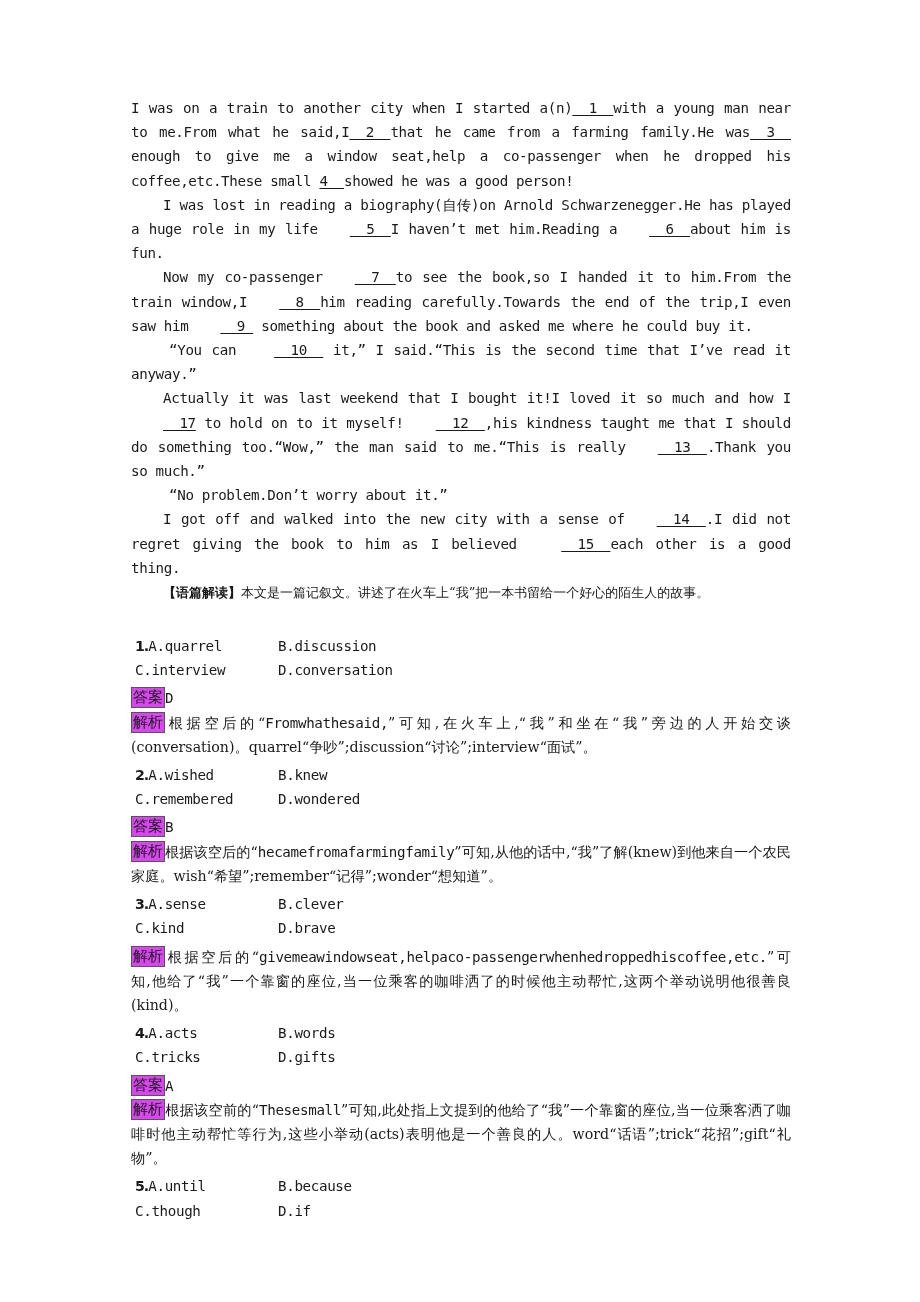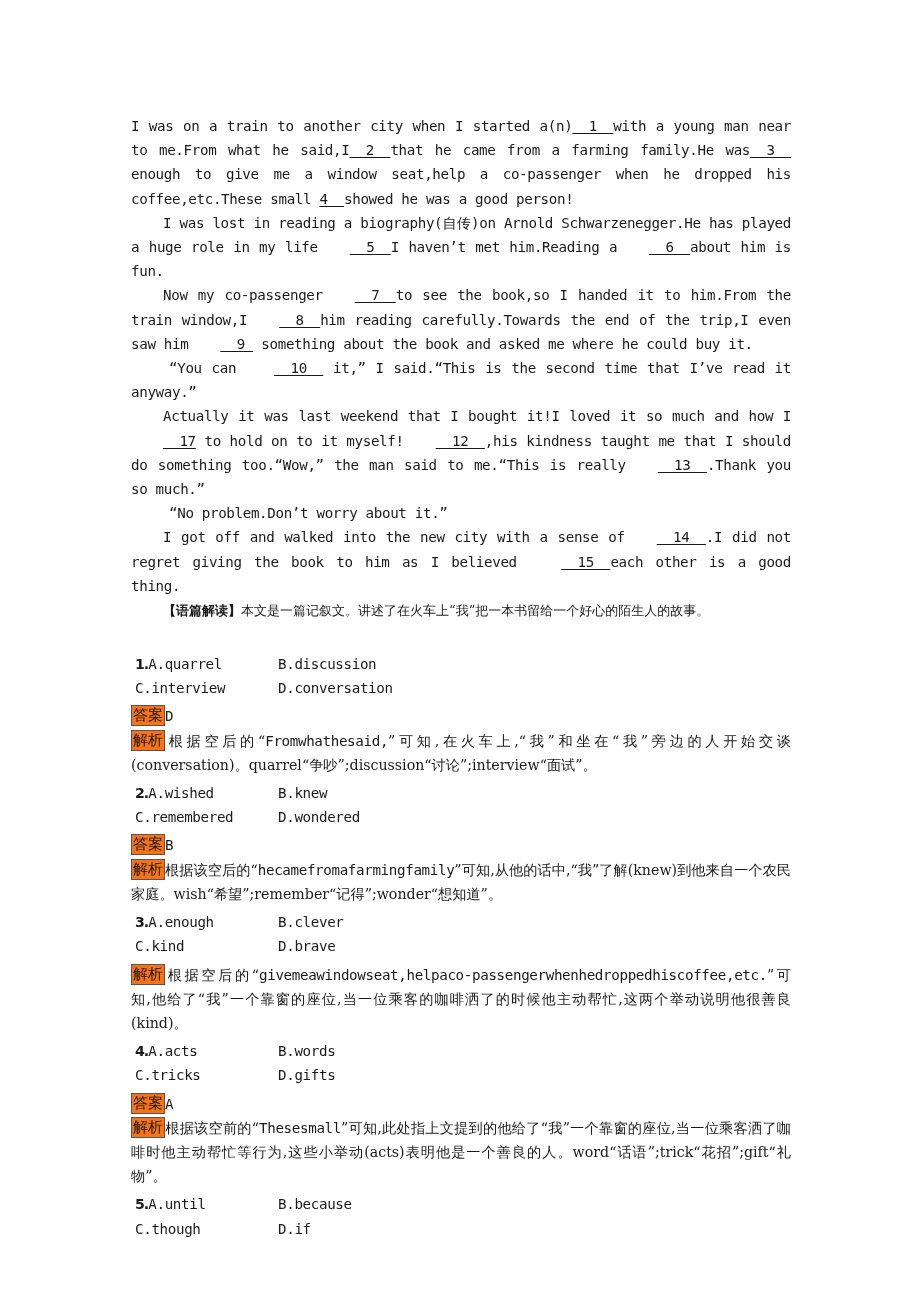--- a/index.html
+++ b/index.html
@@ -11,21 +11,21 @@
       width: 920px;
       height: 1302px;
       position: relative;
       overflow: hidden;
       font-family: "DejaVu Sans Mono", "Liberation Mono", monospace;
       color: #1a1a1a;
     }
     .page {
       position: absolute;
       left: 131px;
-      top: 114px;
+      top: 96px;
       width: 660px;
       font-size: 14.2px;
       line-height: 24.2px;
       letter-spacing: -0.35px;
     }
     .para {
       margin: 0;
       text-align: justify;
       text-align-last: left;
     }
@@ -45,21 +45,21 @@
     .gap { height: 25px; }
     .options {
       display: grid;
       grid-template-columns: 143px auto;
       margin: 4px;
     }
     .qnum { font-weight: bold; font-family: "DejaVu Sans", sans-serif; letter-spacing: -1px; }
     .badge-line { margin: 0; white-space: nowrap; }
     .badge {
       display: inline-block;
-      background: #f97316;
+      background: #d946ef;
       border: 1px solid #555;
       font-family: "DejaVu Serif", "Liberation Serif", serif;
       font-size: 15px;
       line-height: 19px;
       padding: 0 1px;
       letter-spacing: 0;
       vertical-align: 1px;
     }
     .explain { margin: 0; text-align: justify; text-align-last: left; }
   </style>
@@ -103,21 +103,21 @@
       <div>B.knew</div>
       <div>C.remembered</div>
       <div>D.wondered</div>
     </div>
     <p class="badge-line"><span class="badge">答案</span><span>B</span></p>
     <p class="explain"><span class="badge">解析</span><span class="cn">根据该空后的“</span><span>hecamefromafarmingfamily</span><span class="cn">”可知,从他的话中,“我”了解(knew)到他来自一个农民家庭。wish“希望”;remember“记得”;wonder“想知道”。</span></p>
   </div>
 
   <div>
     <div class="options">
-      <div><span class="qnum">3.</span><span>A.enough</span></div>
+      <div><span class="qnum">3.</span><span>A.sense</span></div>
       <div>B.clever</div>
       <div>C.kind</div>
       <div>D.brave</div>
     </div>
     <p class="explain"><span class="badge">解析</span><span class="cn">根据空后的“</span><span>givemeawindowseat,helpaco-passengerwhenhedroppedhiscoffee,etc.</span><span class="cn">”可知,他给了“我”一个靠窗的座位,当一位乘客的咖啡洒了的时候他主动帮忙,这两个举动说明他很善良(kind)。</span></p>
   </div>
 
   <div>
     <div class="options">
       <div><span class="qnum">4.</span><span>A.acts</span></div>

